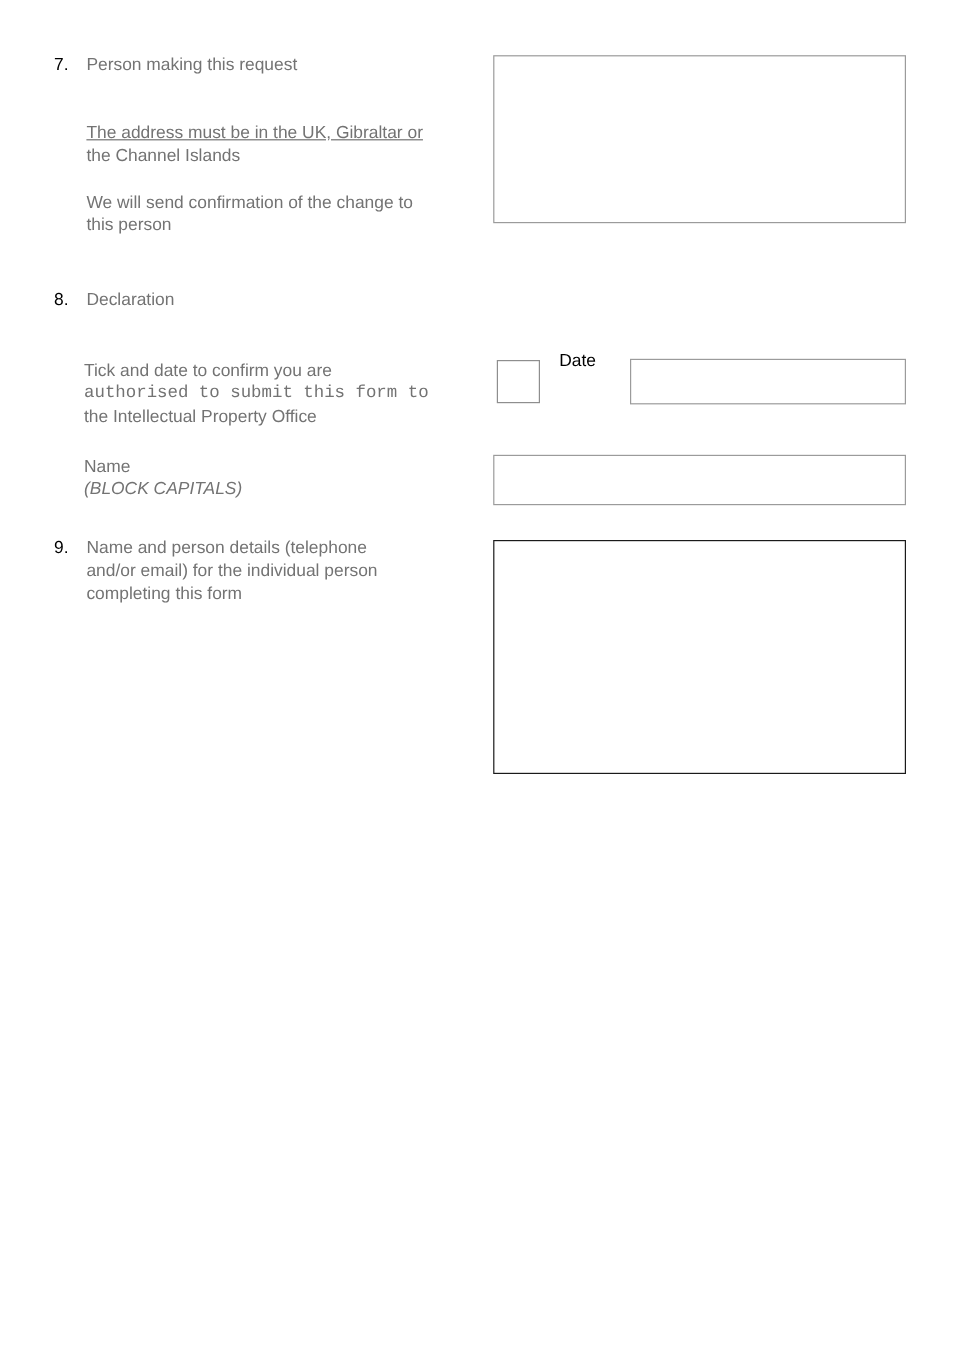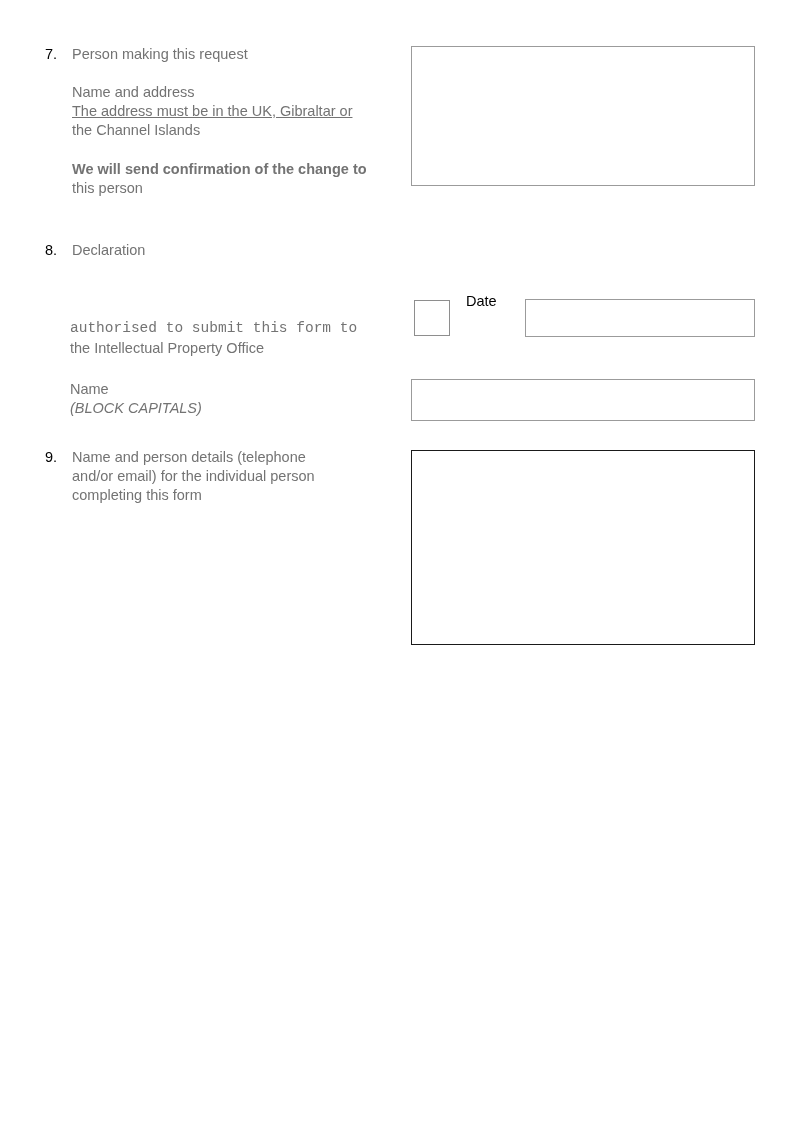--- a/index.html
+++ b/index.html
@@ -69,33 +69,33 @@
 </style>
 </head>
 <body>
 
 <div class="page">
 
   <div class="item-num" style="left:45px; top:45px;">7.</div>
 
   <div class="item-text" style="left:72px; top:45px;">Person making this request</div>
 
-  <div class="item-text" style="left:72px; top:83px; width:330px;">Name and address</div>
   <div class="item-text" style="left:72px; top:102px; width:330px;text-decoration:underline;">The address must be in the UK, Gibraltar or</div>
   <div class="item-text" style="left:72px; top:121px; width:330px;">the Channel Islands</div>
 
-  <div class="item-text" style="left:72px; top:160px; width:330px;font-weight:bold;">We will send confirmation of the change to</div>
+  <div class="item-text" style="left:72px; top:160px; width:330px;">We will send confirmation of the change to</div>
   <div class="item-text" style="left:72px; top:179px; width:330px;">this person</div>
 
   <div class="box-light" style="left:411px; top:46px; width:344px; height:140px;"></div>
 
   <div class="item-num" style="left:45px; top:241px;">8.</div>
 
   <div class="item-text" style="left:72px; top:241px;">Declaration</div>
 
+  <div class="item-text" style="left:70px; top:300px; width:330px;">Tick and date to confirm you are</div>
   <div class="item-text" style="left:70px; top:319px; width:330px;font-family:Liberation Mono, monospace;">authorised to submit this form to</div>
   <div class="item-text" style="left:70px; top:339px; width:330px;">the Intellectual Property Office</div>
 
   <div class="tickbox" style="left:414px; top:300px; width:36px; height:36px;"></div>
 
   <div class="date-label" style="left:466px; top:292px;">Date</div>
 
   <div class="box-light" style="left:525px; top:299px; width:230px; height:38px;"></div>
 
   <div class="item-text" style="left:70px; top:380px; width:330px;">Name</div>

